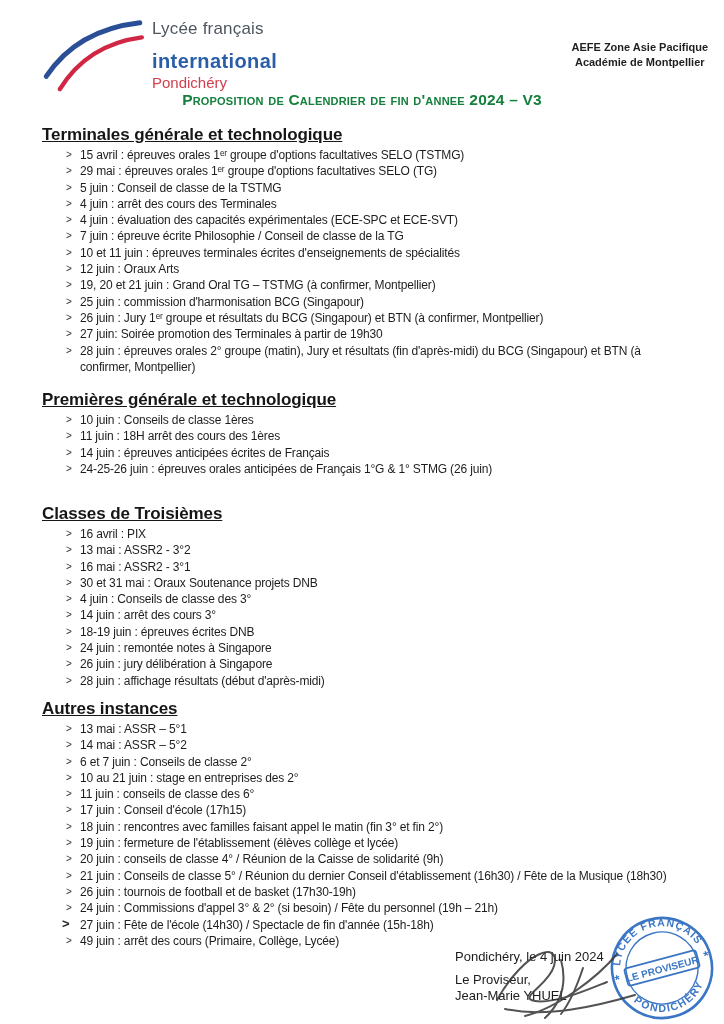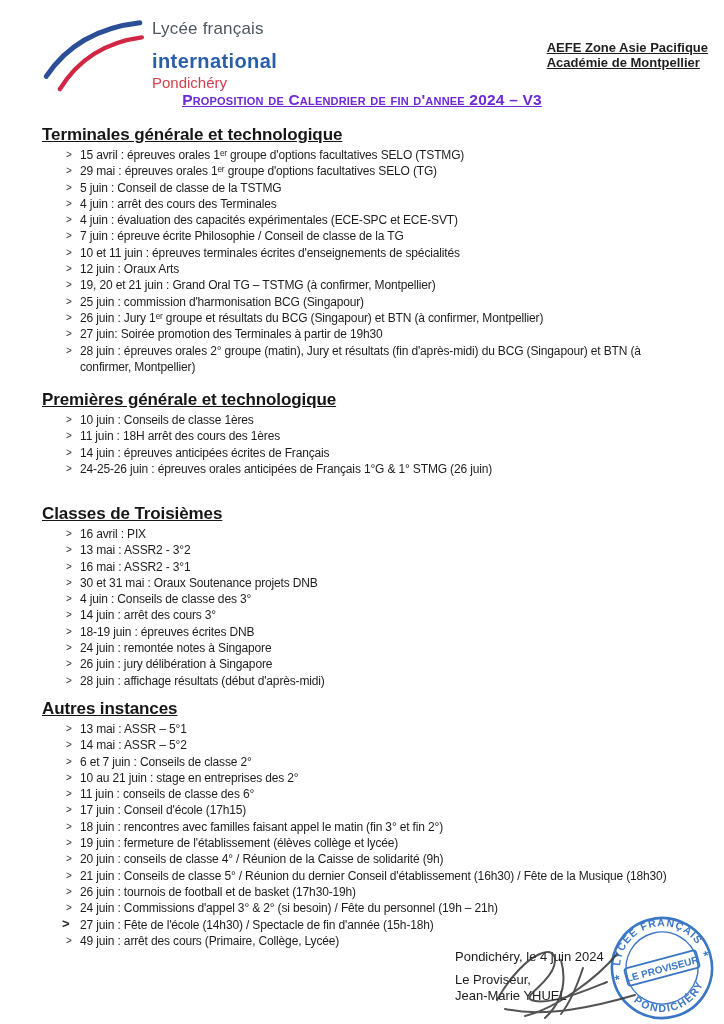--- a/index.html
+++ b/index.html
@@ -8,24 +8,24 @@
     font-family:"Liberation Sans","DejaVu Sans",sans-serif;color:#1d1d1f;
     overflow:hidden;margin:0 auto;
   }
   
   .logo{position:absolute;left:40px;top:14px;display:flex;}
   .logo-swoosh{width:108px;height:78px;}
   .logo-text{margin-left:4px;padding-top:6px;line-height:1;}
   .logo-l1{font-size:17px;color:#4e5660;letter-spacing:.2px;}
   .logo-l2{font-size:20px;font-weight:bold;color:#2a5fa8;letter-spacing:.4px;margin-top:14px;}
   .logo-l3{font-size:15px;color:#d04050;margin-top:4px;}
-  .org{position:absolute;right:16px;top:40px;text-align:left;font-size:13px;font-weight:bold;line-height:15px;color:#1f1f1f;text-decoration:underline;}
+  .org{position:absolute;right:16px;top:40px;text-align:center;font-size:11px;font-weight:bold;line-height:15px;color:#1f1f1f;}
   .doc-title{
     position:absolute;left:0;top:91px;width:100%;text-align:center;
-    font-variant:small-caps;font-weight:bold;font-size:15.5px;letter-spacing:.2px;color:#6d28d9;text-decoration:underline;
+    font-variant:small-caps;font-weight:bold;font-size:15.5px;letter-spacing:.2px;color:#15803d;
   }
   
   .sections{position:absolute;left:0;top:0;width:724px;height:1024px;}
   .section{position:absolute;left:42px;width:660px;}
   .section:nth-of-type(1){top:128px;width:625px;}
   .section:nth-of-type(2){top:393px;}
   .section:nth-of-type(3){top:507px;}
   .section:nth-of-type(4){top:702px;}
   .sec-heading{
     font-size:17px;font-weight:bold;text-decoration:underline;

